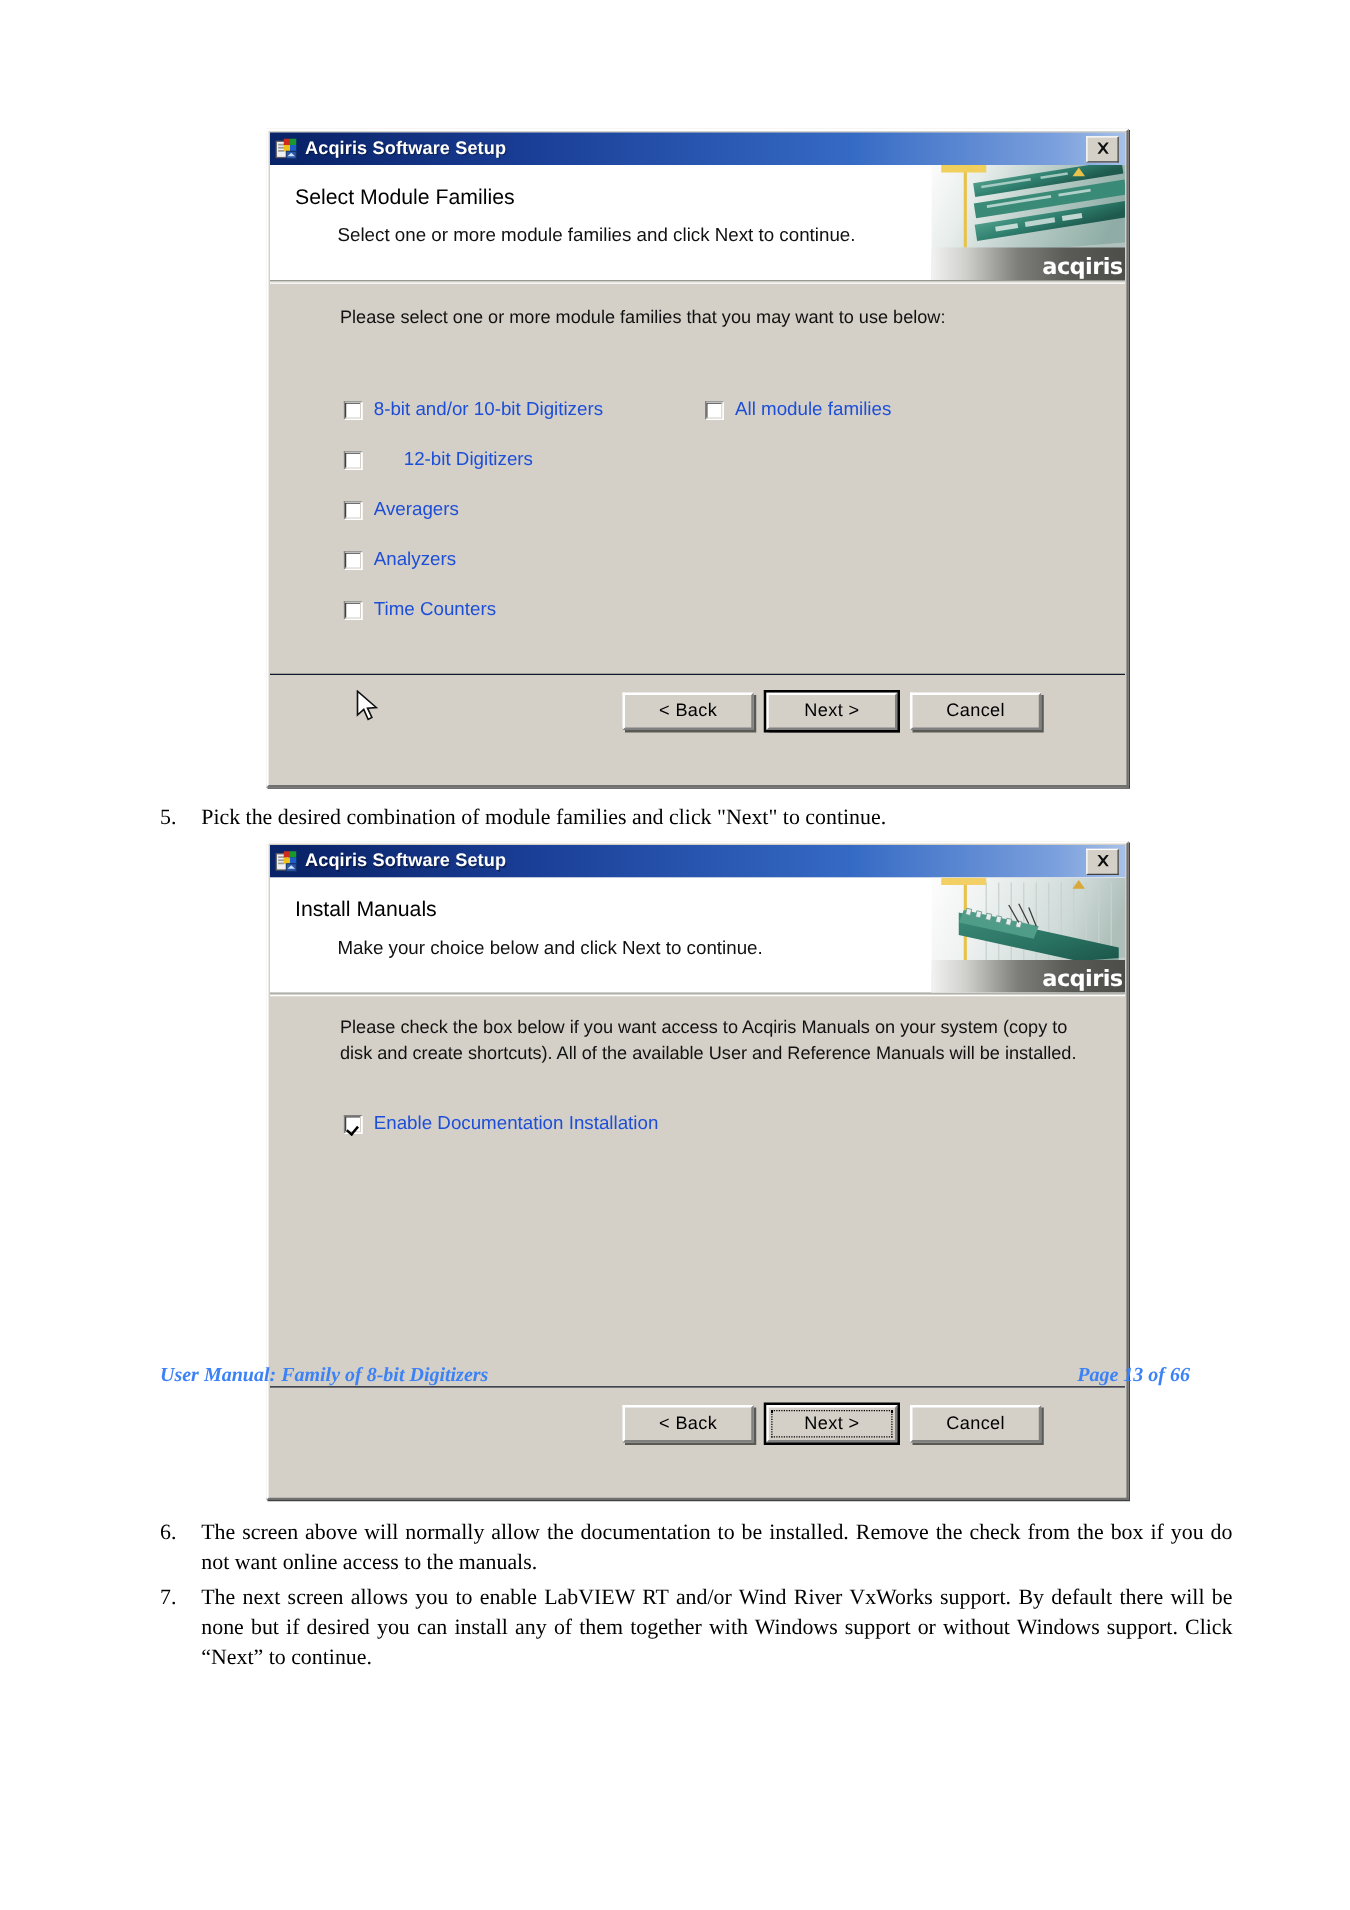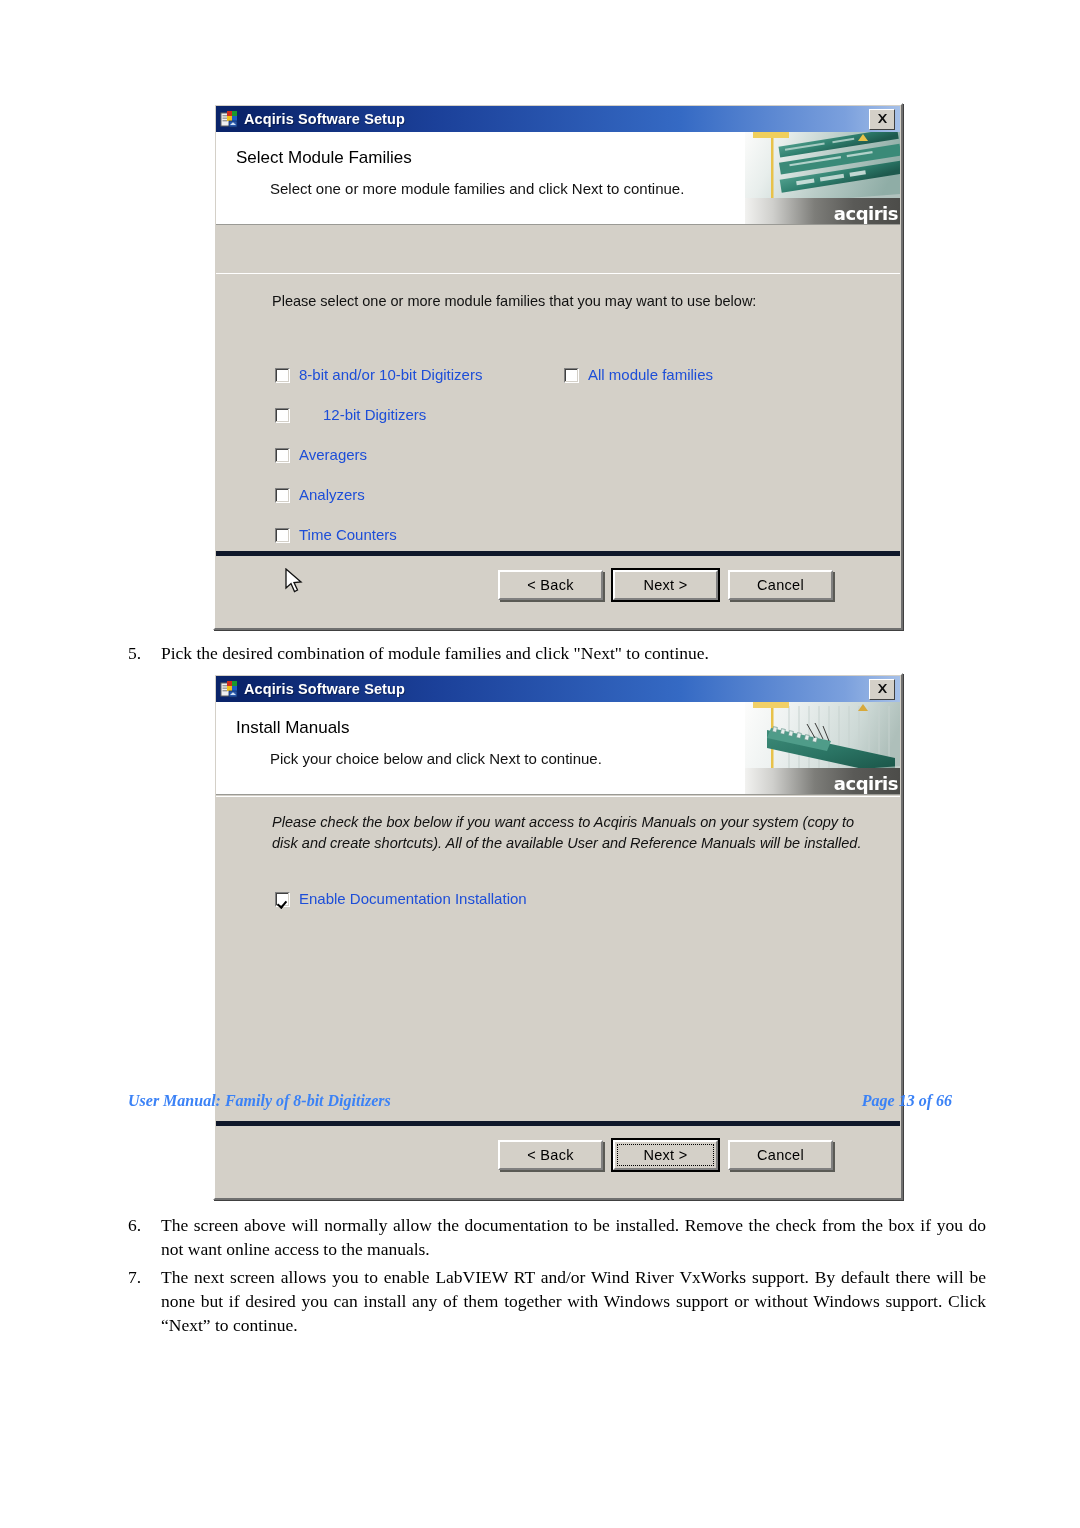--- a/index.html
+++ b/index.html
@@ -159,23 +159,23 @@
   .cblabel {
     font-size:15px;
     color:#1d4ed8;
     margin-left:9px;
     line-height:1.25;
   }
 
   
   .dlg-footer {
     position:absolute;
-    left:0; right:0; bottom:4px;
+    left:0; right:0; bottom:16px;
     background:#d4d0c8;
-    border-top:5px solid #0f172a;
+    border-top:1px solid #0f172a;
   }
   .btnstrip {
     position:absolute;
     display:flex;
     align-items:center;
   }
   .wbtn {
     height:30px;
     min-width:105px;
     background:#d4d0c8;
@@ -311,21 +311,21 @@
 
             <polygon points="118,2 123,9 113,9" fill="#e8c24a"></polygon>
           </svg>
           <div class="banner-dark"></div>
           <div class="logo">acqiris</div>
         </div>
         <div class="hdr-title" style="top:16px;">Select Module Families</div>
         <div class="hdr-sub" style="top:48px;">Select one or more module families and click Next to continue.</div>
       </div>
 
-      <div class="dlg-body" style="top:120px; height:330px;margin-top:47px;">
+      <div class="dlg-body" style="top:120px; height:330px;">
         <div class="body-text" style="left:56px; top:17px; width:580px;">Please select one or more module families that you may want to use below:</div>
 
         <div class="cbrow" style="left:59px; top:92px;">
           <span class="cbox"></span>
           <span class="cblabel">8-bit and/or 10-bit Digitizers</span>
         </div>
         <div class="cbrow" style="left:59px; top:132px;gap:24px;">
           <span class="cbox"></span>
           <span class="cblabel">12-bit Digitizers</span>
         </div>
@@ -451,25 +451,25 @@
               <line x1="70" y1="21" x2="78" y2="37"></line>
               <line x1="78" y1="24" x2="84" y2="39"></line>
             </g>
             <polygon points="0,76 155,64 155,93 0,93" fill="#d2d8d6" opacity="0.6"></polygon>
             <polygon points="118,2 123,9 113,9" fill="#d8a93a"></polygon>
           </svg>
           <div class="banner-dark"></div>
           <div class="logo">acqiris</div>
         </div>
         <div class="hdr-title" style="top:16px;">Install Manuals</div>
-        <div class="hdr-sub" style="top:48px;">Pick your choice below and click Next to continue.</div>
+        <div class="hdr-sub" style="top:48px;">Make your choice below and click Next to continue.</div>
       </div>
 
       <div class="dlg-body" style="top:120px; height:330px;">
-        <div class="body-text" style="left:56px; top:15px; width:602px;font-style:italic;">Please check the box below if you want access to Acqiris Manuals on your system (copy to disk and create shortcuts). All of the available User and Reference Manuals will be installed.</div>
+        <div class="body-text" style="left:56px; top:15px; width:602px;">Please check the box below if you want access to Acqiris Manuals on your system (copy to disk and create shortcuts). All of the available User and Reference Manuals will be installed.</div>
 
         <div class="cbrow" style="left:59px; top:93px;">
           <span class="cbox checked"></span>
           <span class="cblabel">Enable Documentation Installation</span>
         </div>
       </div>
 
       <div class="dlg-footer" style="height:72px;">
         <div class="btnstrip" style="left:282px; top:14px;">
           <span class="wbtn shadow">&lt; Back</span>

